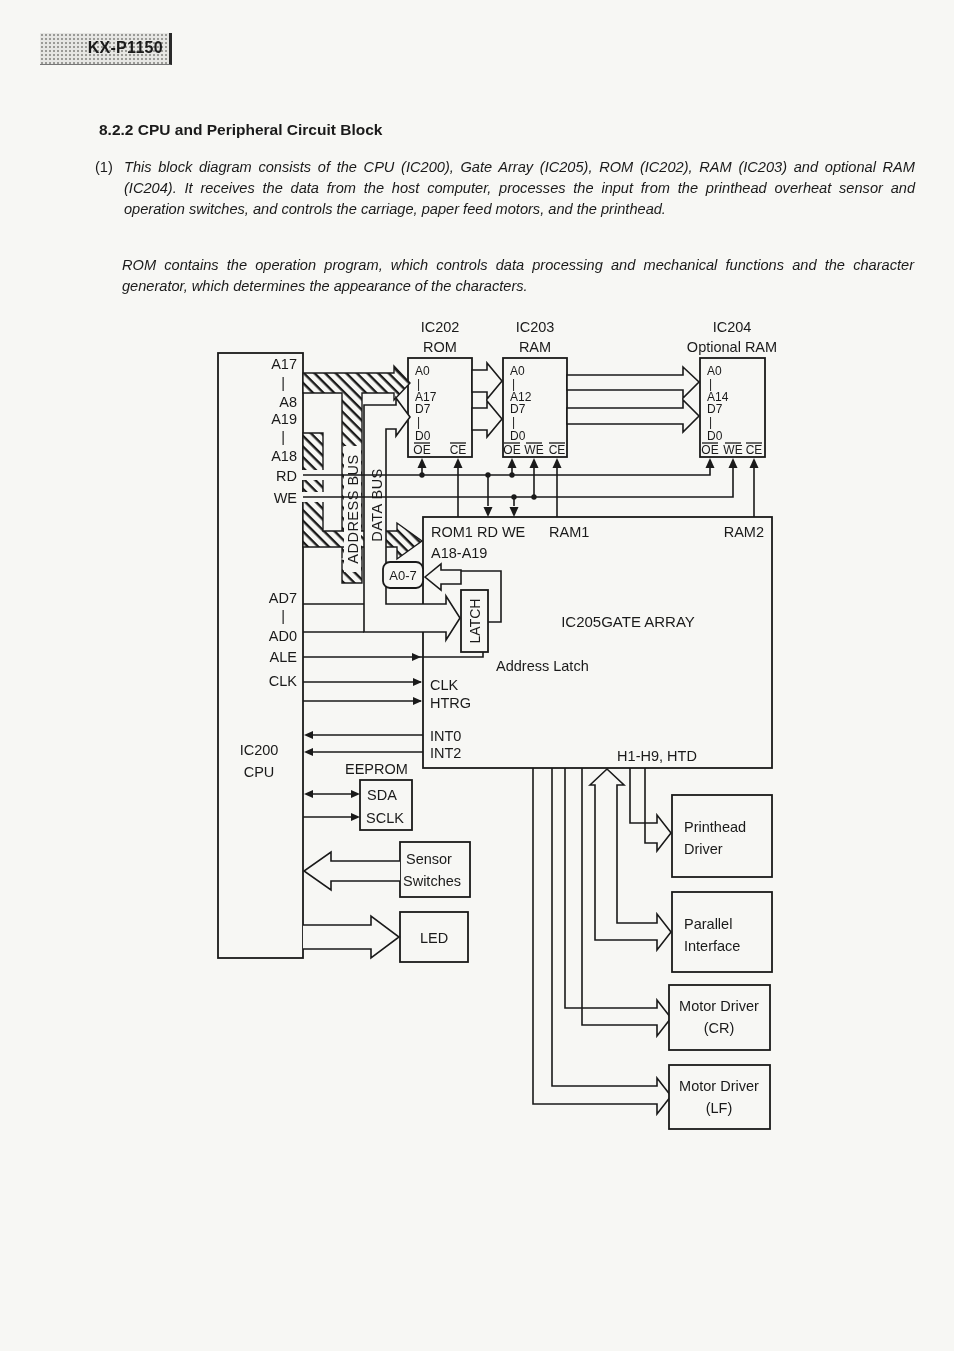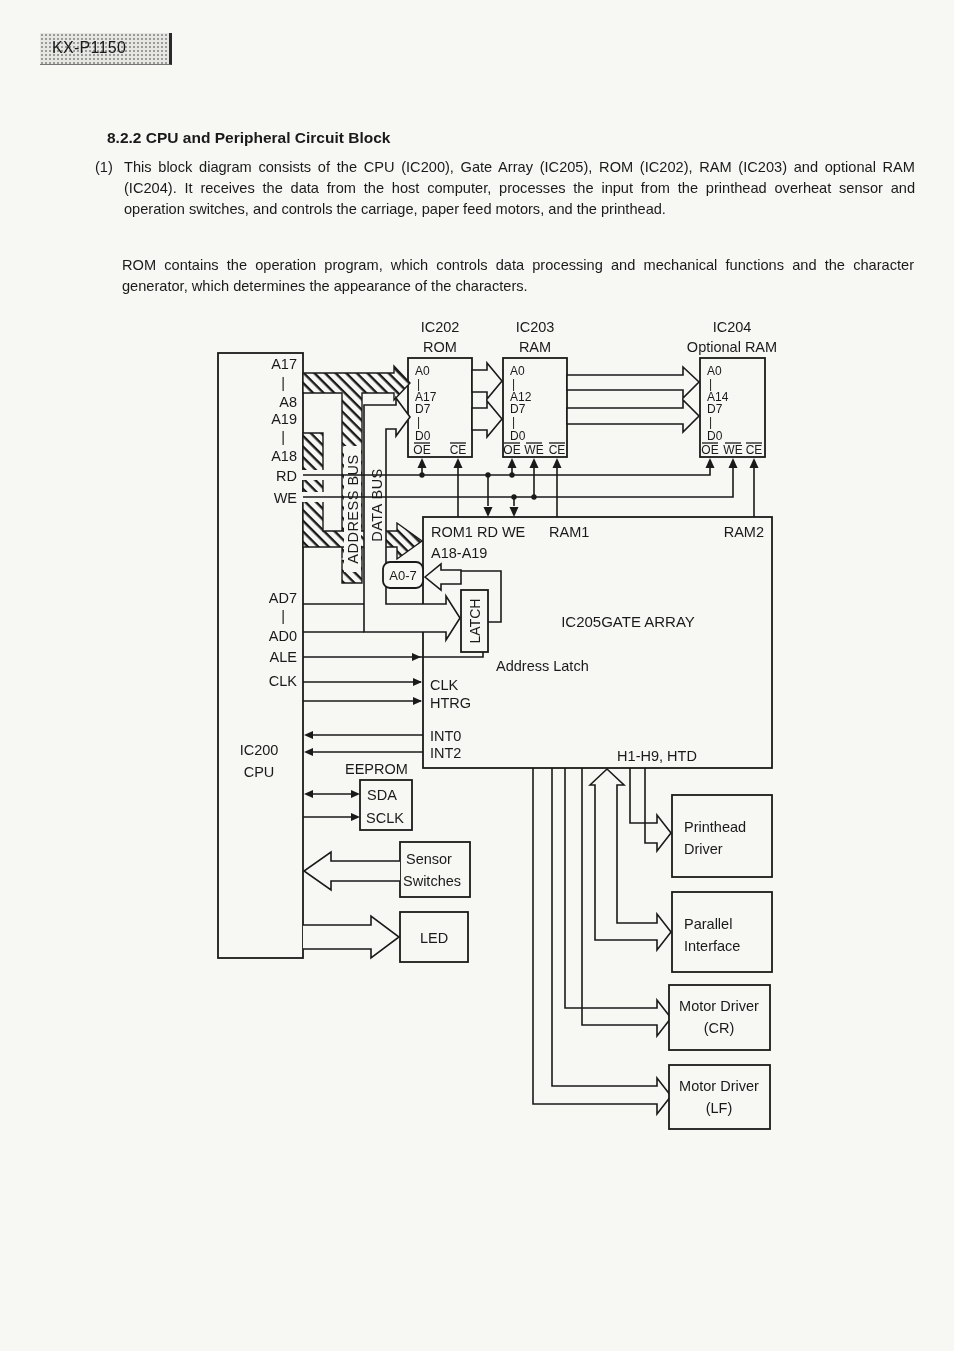--- a/index.html
+++ b/index.html
@@ -3,25 +3,25 @@
 <meta charset="utf-8">
 <style>
   html,body{margin:0;padding:0;}
   body{width:954px;height:1351px;background:#f7f7f4;position:relative;overflow:hidden;
        font-family:"Liberation Sans",sans-serif;color:#1a1a1a;}
   .badge{position:absolute;left:40px;top:33px;width:111px;height:19px;padding:6px 6px 6px 12px;
          background-color:#e6e6e3;
          background-image:radial-gradient(#9a9a96 0.8px, transparent 0.9px);
          background-size:4px 4px;
          border-right:3px solid #2a2a2a;border-bottom:1px solid #777;
-         font-weight:normal;font-size:16px;letter-spacing:0.3px;}
-  .heading{position:absolute;left:91px;top:113px;margin:16px;font-size:15.5px;font-weight:bold;}
+         font-weight:bold;font-size:16px;letter-spacing:0.3px;text-align:right;}
+  .heading{position:absolute;left:91px;top:113px;margin:8px;font-size:15.5px;font-weight:bold;}
   .para{position:absolute;left:95px;top:157px;width:820px;display:flex;gap:7px;}
   .para .marker{flex:0 0 22px;font-size:14.6px;line-height:21.2px;}
-  .para p{margin:0;font-size:14.6px;line-height:21.2px;text-align:justify;}
+  .para p{margin:0;font-size:14.6px;line-height:21.2px;text-align:justify;font-style:italic;}
   .para2{left:122px;top:255px;width:792px;display:block;}
   svg{position:absolute;left:0;top:0;}
   svg text{font-family:"Liberation Sans",sans-serif;fill:#1a1a1a;font-size:14.5px;}
   svg .tp{font-size:12px;}
   svg .ts{font-size:13px;}
   svg .halo{stroke:#f7f7f4;stroke-width:5px;paint-order:stroke;letter-spacing:0.5px;}
   .box{fill:#f7f7f4;stroke:#1a1a1a;stroke-width:1.8;}
   .wire{fill:none;stroke:#1a1a1a;stroke-width:1.6;}
   .blk{fill:#f7f7f4;stroke:#1a1a1a;stroke-width:1.6;}
   .hat{fill:url(#hatch);stroke:#1a1a1a;stroke-width:1.4;}

